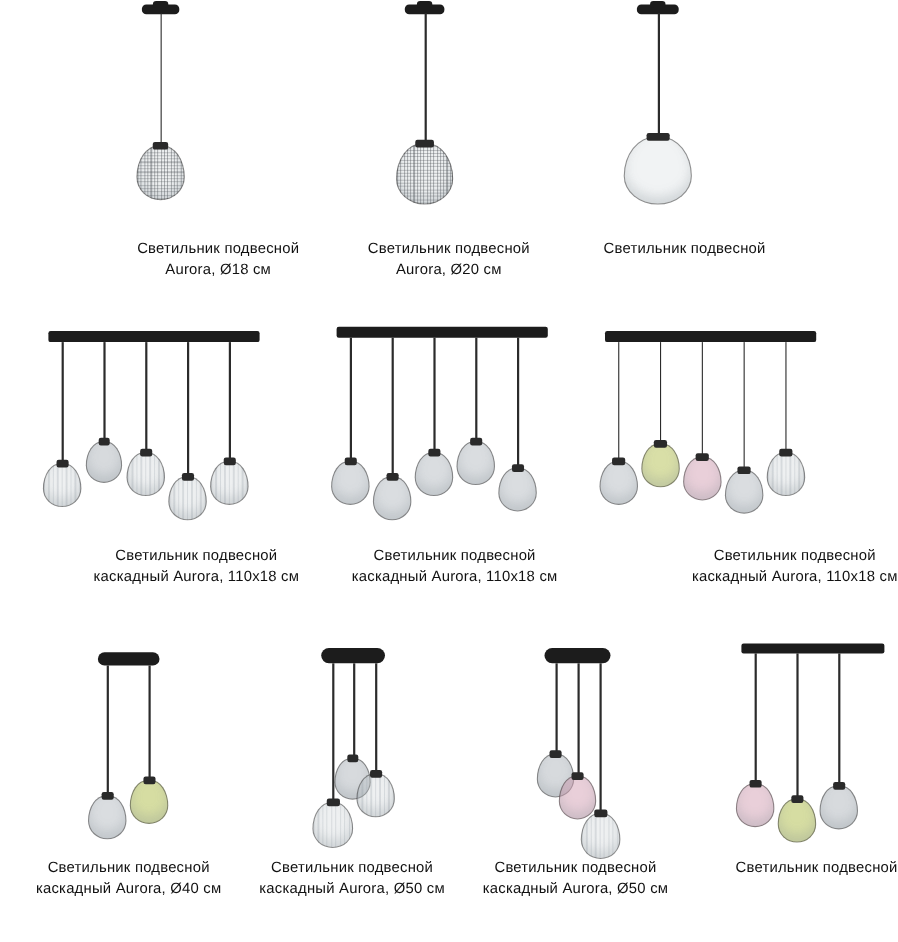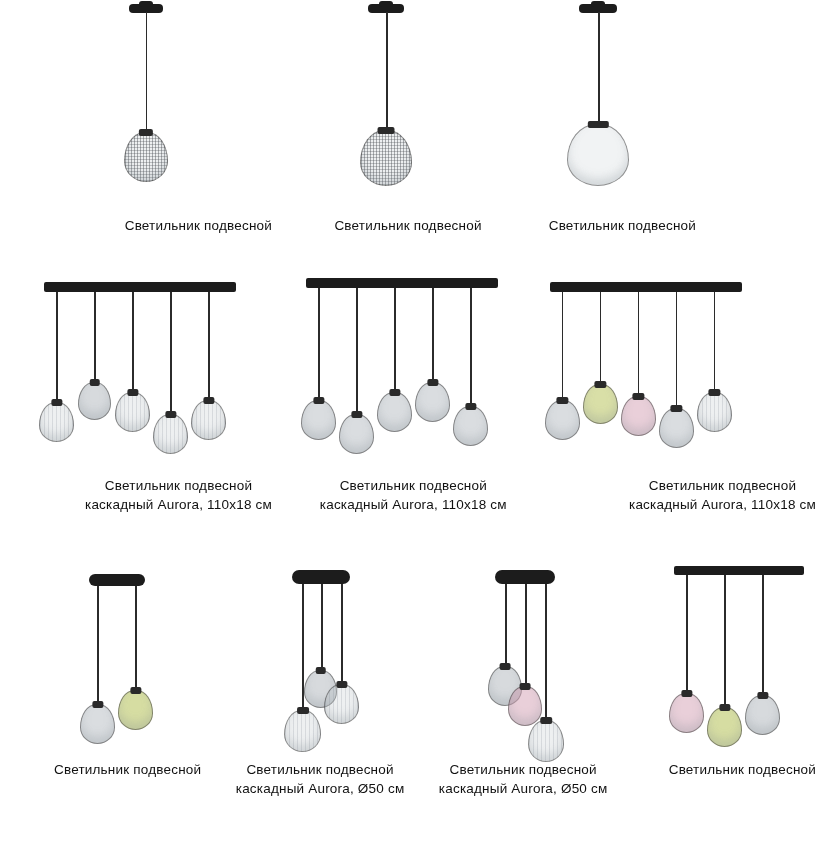--- a/index.html
+++ b/index.html
@@ -100,34 +100,36 @@
       <div class="art" style="height:210px;">
         <div class="canopy-round" style="left:50%;transform:translateX(-50%);top:4px;width:34px;height:9px;border-radius:4px;"></div>
         <div class="canopy-round" style="left:50%;transform:translateX(-50%);top:1px;width:14px;height:6px;border-radius:3px;"></div>
         <div class="cord" style="left:50%;top:12px;height:120px;"></div>
         <div class="shade mesh" style="left:50%;transform:translateX(-50%);top:132px;width:44px;height:50px;">
           <span class="cap"></span>
         </div>
       </div>
       <div class="caption">
         <span class="ln">Светильник подвесной</span>
+        <span class="ln">Aurora,  Ø18 см</span>
       </div>
     </div>
 
     <div class="cell" style="width:205px;">
       <div class="art" style="height:210px;">
         <div class="canopy-round" style="left:50%;transform:translateX(-50%);top:4px;width:36px;height:9px;border-radius:4px;"></div>
         <div class="canopy-round" style="left:50%;transform:translateX(-50%);top:1px;width:14px;height:6px;border-radius:3px;"></div>
         <div class="cord" style="left:50%;top:12px;height:118px;"></div>
         <div class="shade mesh" style="left:50%;transform:translateX(-50%);top:130px;width:52px;height:56px;">
           <span class="cap"></span>
         </div>
       </div>
       <div class="caption">
         <span class="ln">Светильник подвесной</span>
+        <span class="ln">Aurora,  Ø20 см</span>
       </div>
     </div>
 
     <div class="cell" style="width:210px;">
       <div class="art" style="height:210px;">
         <div class="canopy-round" style="left:50%;transform:translateX(-50%);top:4px;width:38px;height:9px;border-radius:4px;"></div>
         <div class="canopy-round" style="left:50%;transform:translateX(-50%);top:1px;width:14px;height:6px;border-radius:3px;"></div>
         <div class="cord" style="left:50%;top:12px;height:112px;"></div>
         <div class="shade clear" style="left:50%;transform:translateX(-50%);top:124px;width:62px;height:62px;background:rgba(215,220,224,.35);">
           <span class="cap"></span>
@@ -243,20 +245,21 @@
         <div class="cord" style="left:116px;top:22px;height:104px;"></div>
         <div class="shade mesh" style="left:61px;top:140px;width:35px;height:40px;background:rgba(150,158,166,.35);">
             <span class="cap"></span>
           </div>
         <div class="shade mesh" style="left:99px;top:126px;width:35px;height:40px;background:rgba(185,196,94,.58);">
             <span class="cap"></span>
           </div>
       </div>
       <div class="caption">
         <span class="ln">Светильник подвесной</span>
+        <span class="ln">каскадный Aurora, Ø40 см</span>
       </div>
     </div>
 
     <div class="cell" style="width:203px;">
       <div class="art" style="height:190px;">
         <div class="canopy-round" style="left:72px;top:6px;width:58px;height:14px;border-radius:7px;"></div>
         <div class="cord" style="left:82px;top:20px;height:126px;"></div>
         <div class="cord" style="left:101px;top:20px;height:86px;"></div>
         <div class="cord" style="left:121px;top:20px;height:100px;"></div>
         <div class="shade clear" style="left:64px;top:146px;width:37px;height:42px;">

